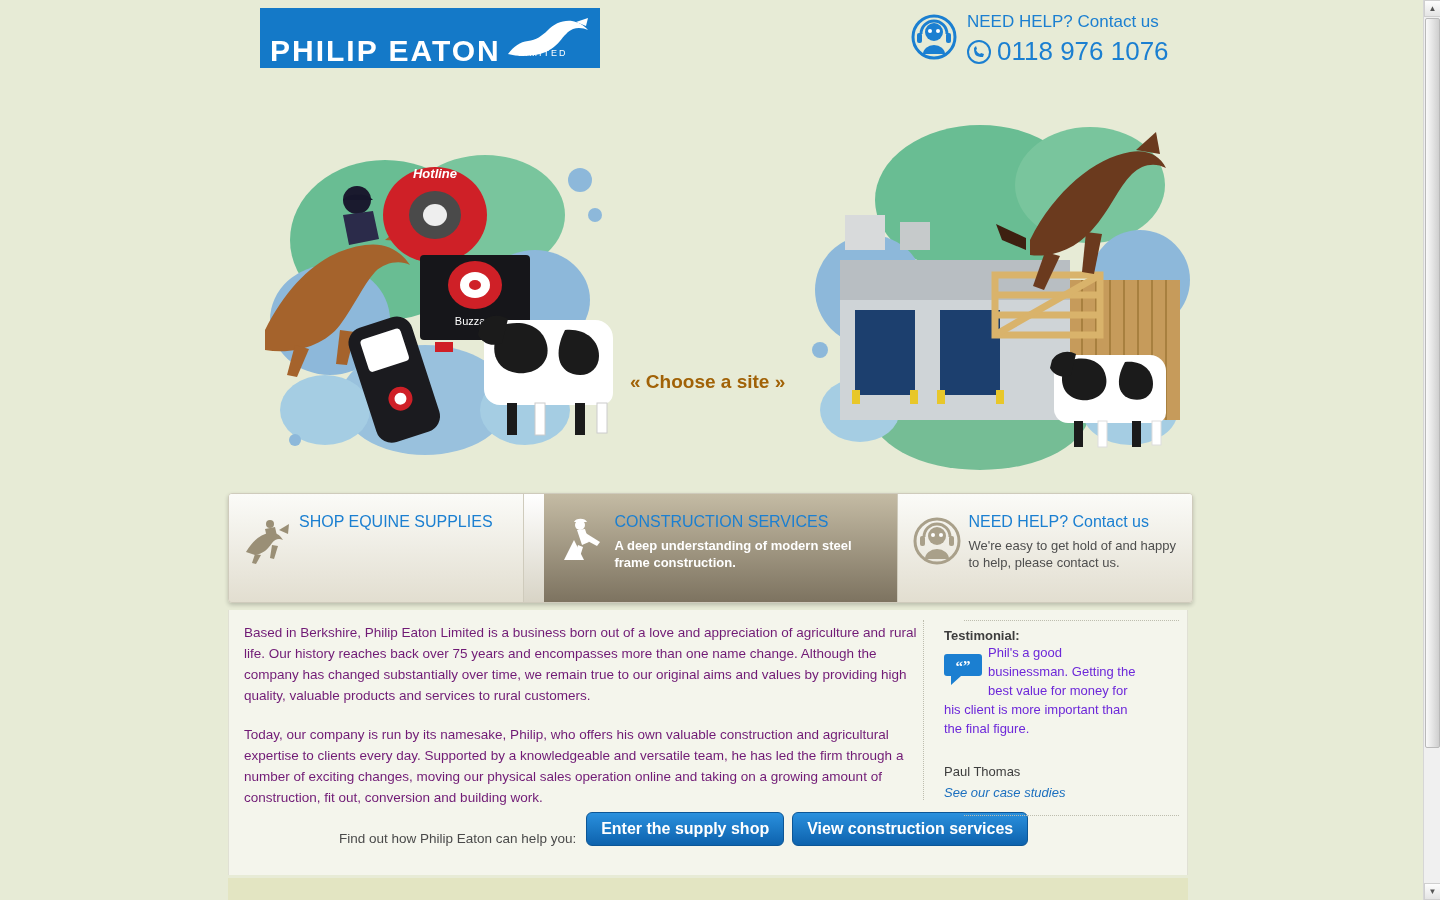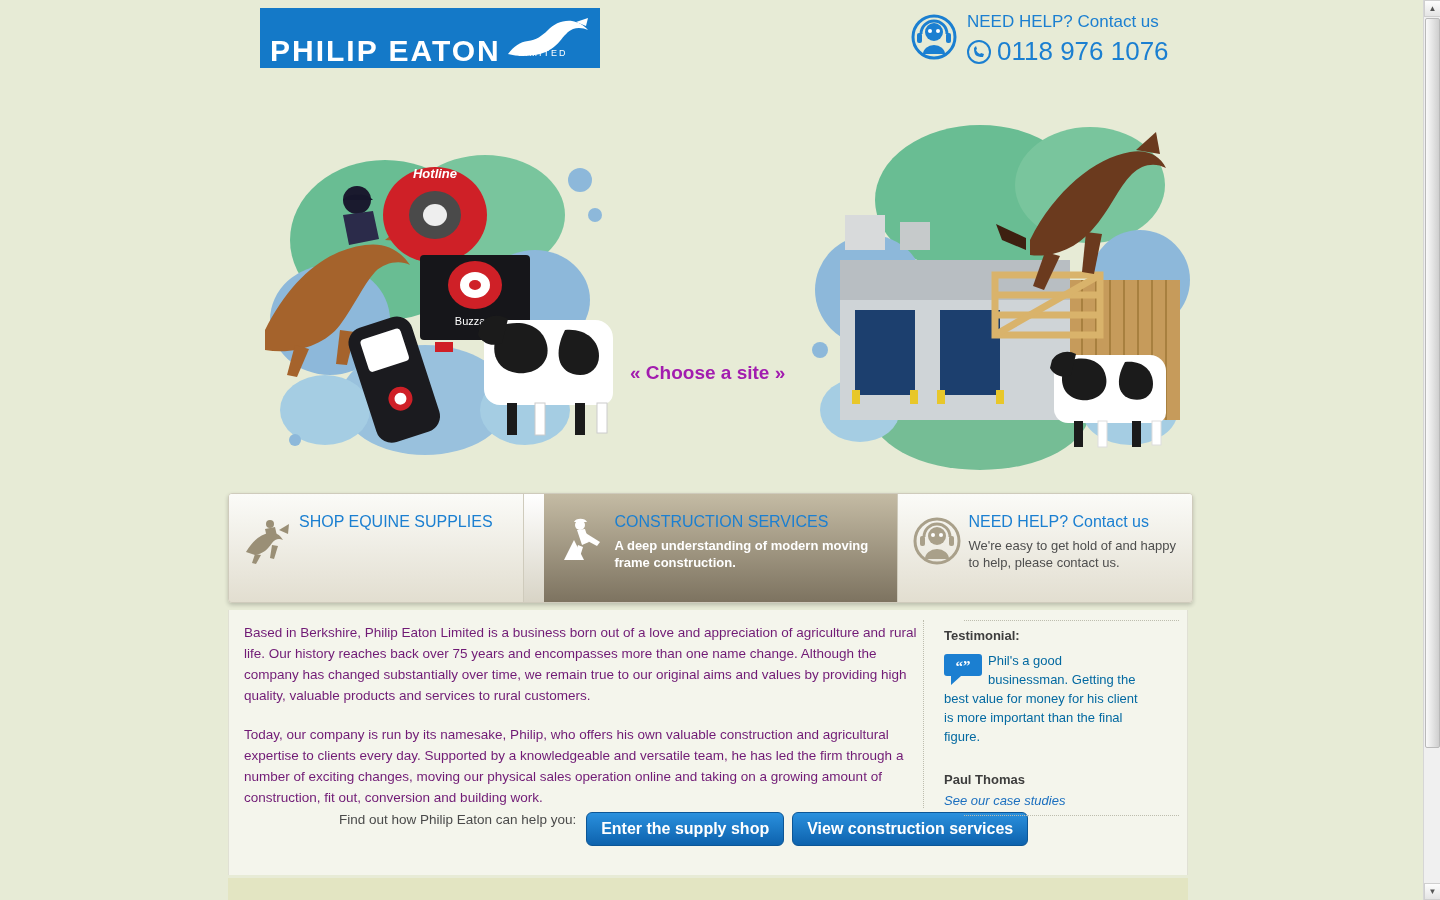--- a/index.html
+++ b/index.html
@@ -91,22 +91,22 @@
   }
   .phone-icon {
     display: inline-block;
     width: 24px; height: 24px;
     margin-right: 6px;
   }
   
   #hero { position: absolute; left: 0; top: 100px; width: 1423px; height: 390px; padding-left: 8px; }
   .splat { position: absolute; }
   #choose-site {
-    position: absolute; left: 630px; top: 262px;
-    font-size: 19px; font-weight: bold; color: #a21caf;
+    position: absolute; left: 630px; top: 271px;
+    font-size: 19px; font-weight: bold; color: #a16207;
   }
   
   #panels {
     position: absolute; left: 228px; top: 493px;
     width: 965px; height: 110px;
     background: linear-gradient(#ffffff,#d8d4c6);
     border: 1px solid #cfcbbc;
     border-radius: 4px;
     box-shadow: 0 2px 4px rgba(0,0,0,.2);
     display: flex;
@@ -143,21 +143,21 @@
     border-right: 1px solid #e0e0d4;
   }
   #copy {
     position: absolute; left: 15px; top: 12px;
     width: 690px;
     color: #701a75; font-size: 13.5px; line-height: 21px;
   }
   #copy p { margin: 0 0 18px 0; }
   #cta-row {
     position: absolute; left: 110px; top: 202px;
-    display: flex; align-items: flex-start;
+    display: flex; align-items: flex-end;
   }
   #cta-label { font-size: 13.5px; color: #4a4a4a; margin-right: 10px; }
   .cta-btn {
     background: linear-gradient(#2a90dd,#0d62ad);
     color: #fff; font-size: 16px; font-weight: bold;
     border: 1px solid #0c5696;
     border-radius: 6px;
     padding: 7px 14px;
     margin-right: 8px;
     cursor: pointer;
@@ -170,22 +170,22 @@
     padding-left: 20px;
   }
   #t-top-rule {
     position: absolute; left: 735px; top: 10px;
     width: 215px; border-top: 1px dotted #bdbdae;
   }
   #t-title { font-size: 13px; font-weight: bold; color: #3d3d3d; margin-top: 8px; }
   #t-quote-icon {
     float: left; width: 38px; height: 34px; margin: 8px 6px 0 0;
   }
-  #t-quote { font-size: 13px; color: #0369a1; line-height: 19px; margin-top: 8px; }
-  #t-author { font-size: 13px; font-weight: bold; color: #3d3d3d; margin-top: 26px; }
+  #t-quote { font-size: 13px; color: #6d28d9; line-height: 19px; }
+  #t-author { font-size: 13px; font-weight: normal; color: #3d3d3d; margin-top: 26px; }
   #t-link { font-size: 13px; font-style: italic; color: #1b6fbf; margin-top: 6px; cursor: pointer; }
   #t-bottom-rule {
     position: absolute; left: 735px; top: 205px;
     width: 215px; border-top: 1px dotted #bdbdae;
   }
   
   #footer-strip {
     position: absolute; left: 228px; top: 878px;
     width: 960px; height: 22px;
     background: #e3e5c2;
@@ -375,21 +375,21 @@
       <div class="panel p2">
         <svg class="panel-icon" viewBox="0 0 50 50">
           <path d="M6 44 L26 44 L16 24 Z" fill="#ffffff"></path>
           <circle cx="22" cy="9" r="5" fill="#ffffff"></circle>
           <path d="M16 6 a7 5 0 0 1 13 0 Z" fill="#ffffff"></path>
           <path d="M19 14 l8 -1 l4 13 l-7 3 Z" fill="#ffffff"></path>
           <path d="M26 16 L42 26 L39 30 L24 22 Z" fill="#ffffff"></path>
           <path d="M20 29 l5 2 l-4 13 l-5 -1 Z" fill="#ffffff"></path>
         </svg>
         <div class="panel-title">CONSTRUCTION SERVICES</div>
-        <div class="panel-desc">A deep understanding of modern moving frame construction.</div>
+        <div class="panel-desc">A deep understanding of modern steel frame construction.</div>
       </div>
 
       <div class="panel p3">
         <svg class="panel-icon" viewBox="0 0 50 50">
           <circle cx="25" cy="25" r="22" fill="none" stroke="#a9a08a" stroke-width="3"></circle>
           <circle cx="25" cy="20" r="9" fill="#a9a08a"></circle>
           <circle cx="21" cy="19" r="2" fill="#fff"></circle>
           <circle cx="29" cy="19" r="2" fill="#fff"></circle>
           <path d="M12 21 a13 13 0 0 1 26 0" fill="none" stroke="#a9a08a" stroke-width="3"></path>
           <rect x="8" y="20" width="5" height="10" rx="2" fill="#a9a08a"></rect>

